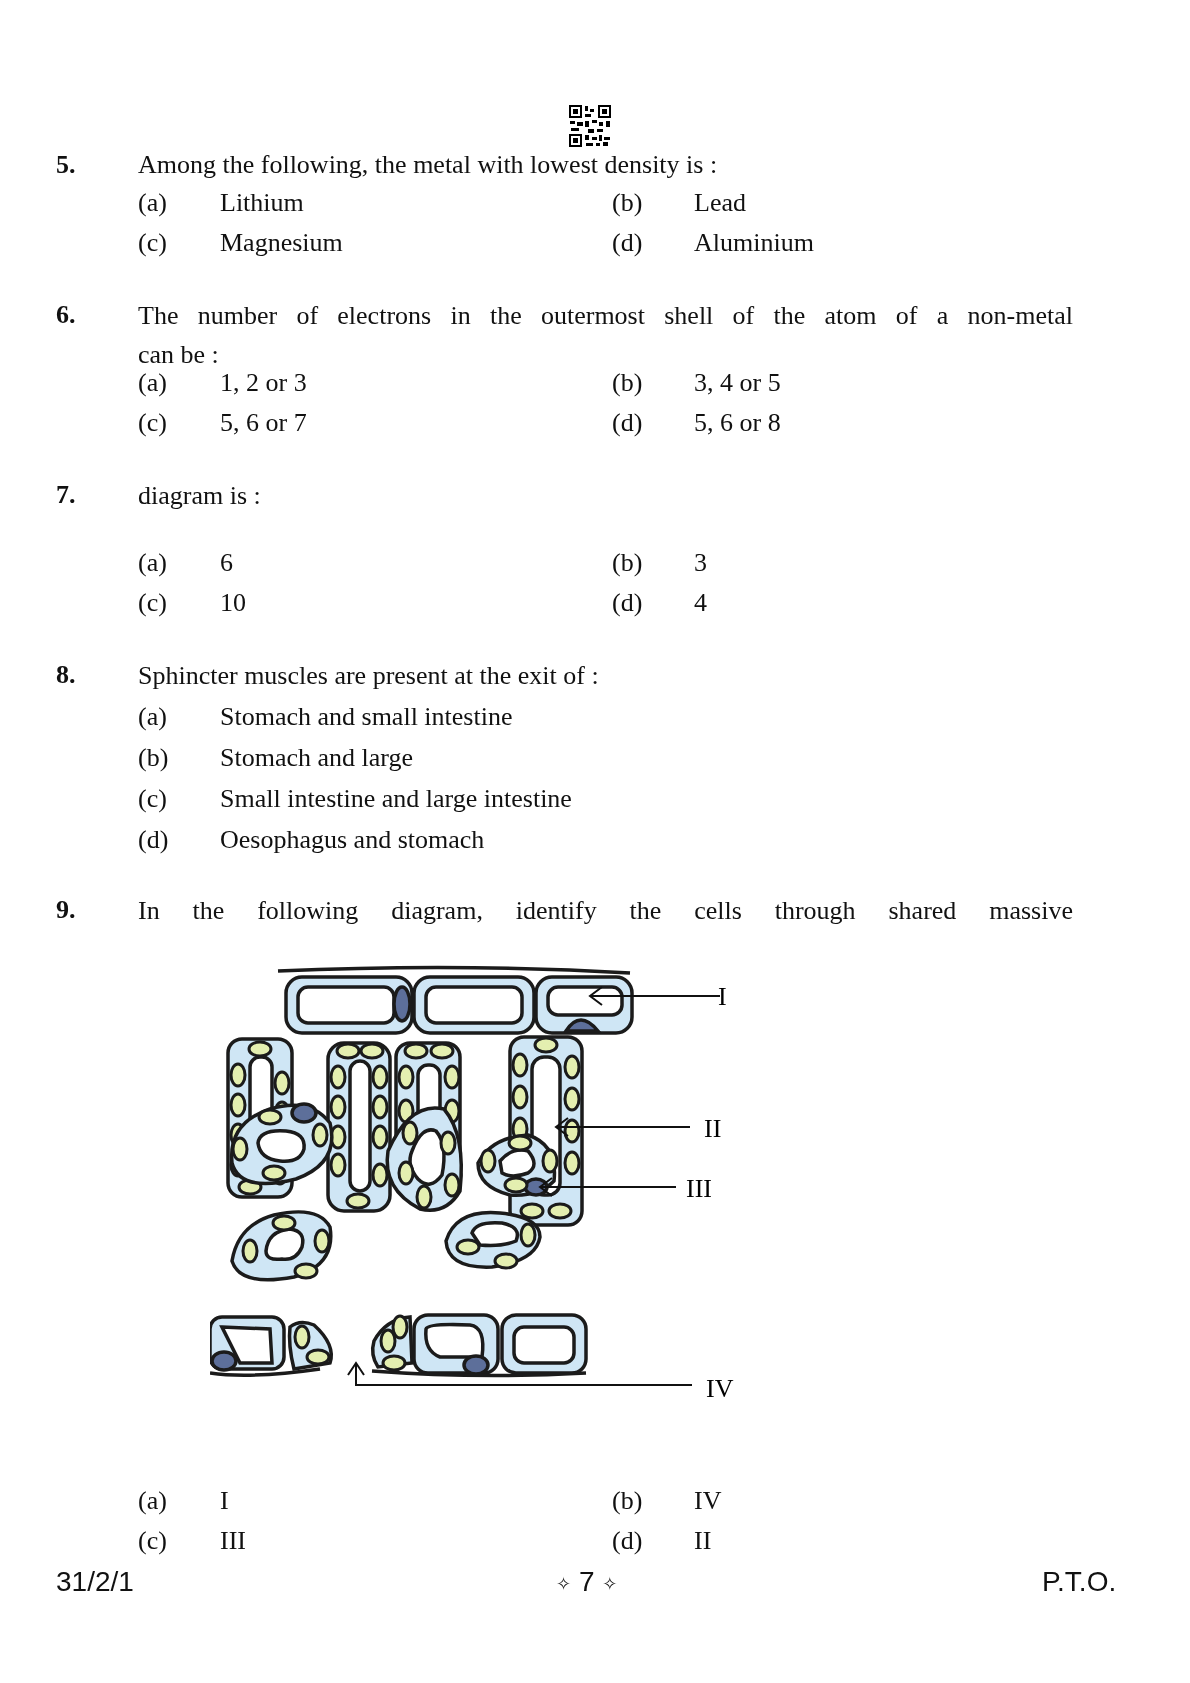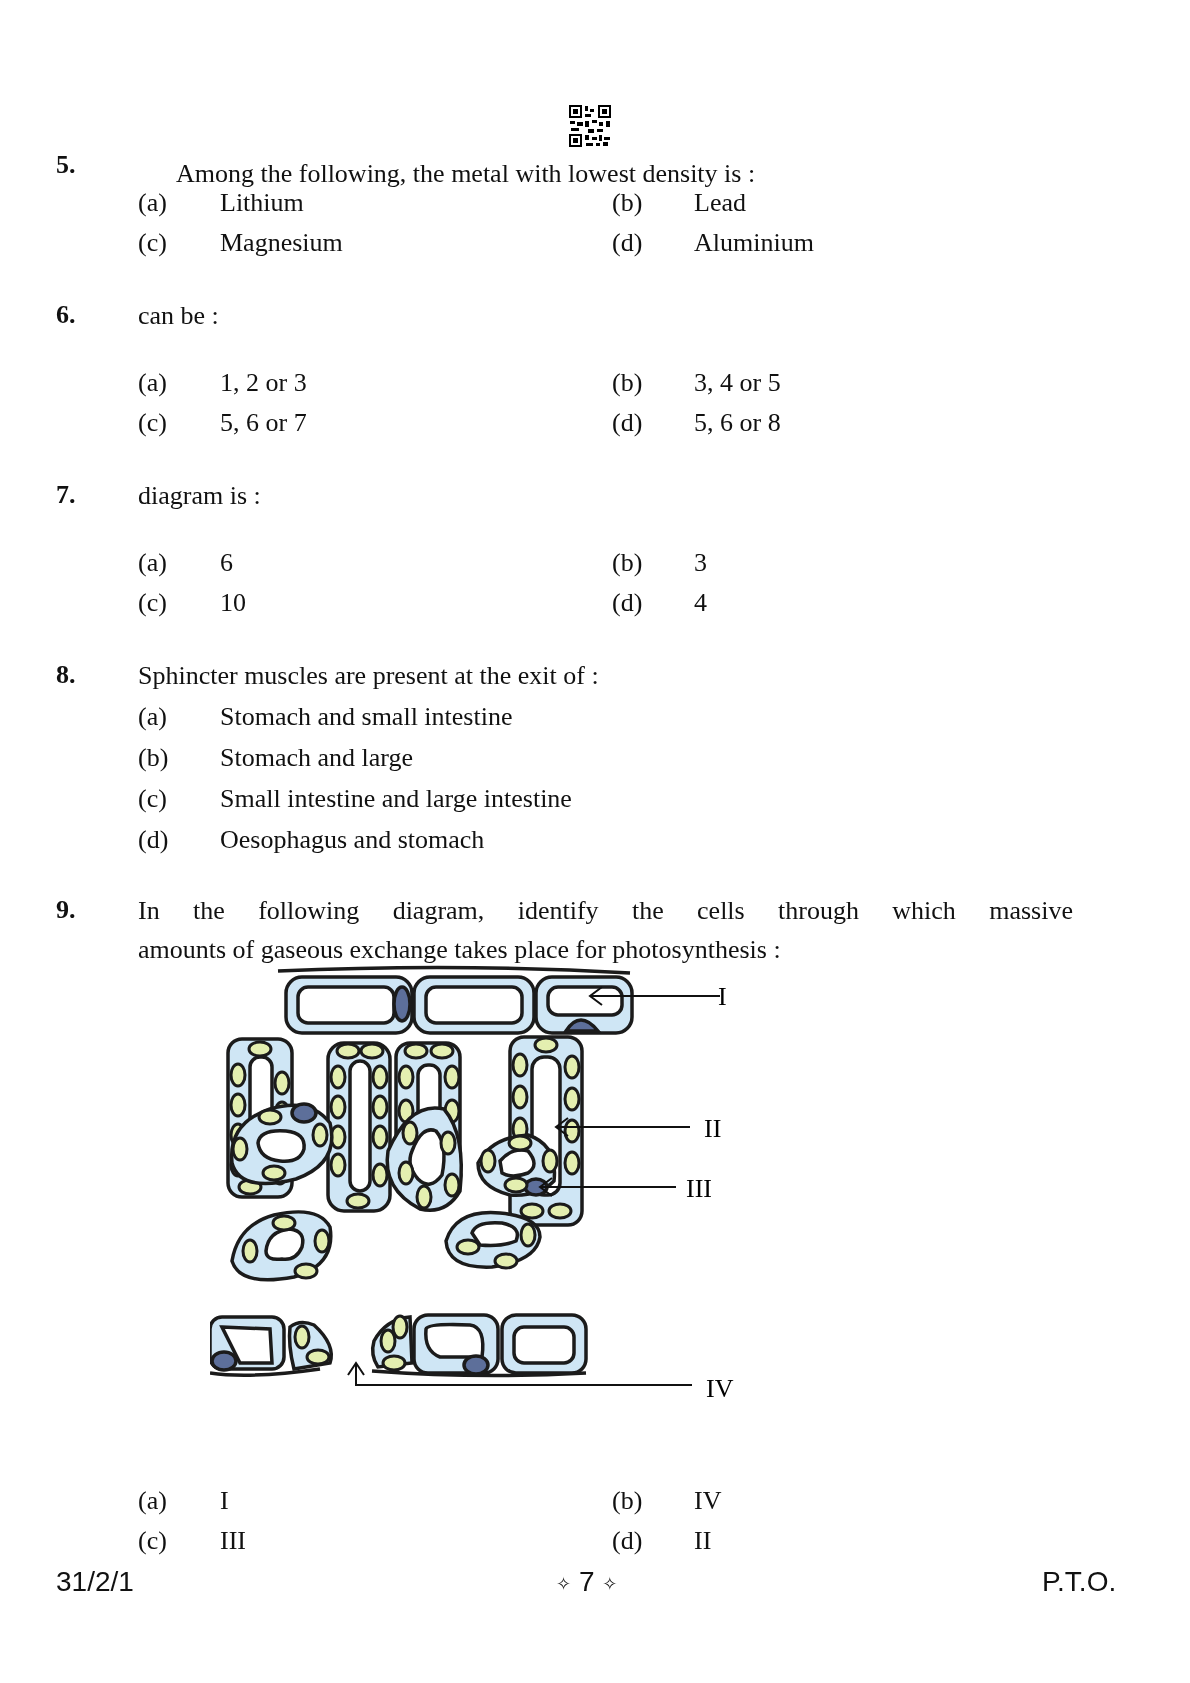--- a/index.html
+++ b/index.html
@@ -46,21 +46,21 @@
     <rect x="24" y="33" width="5" height="3" fill="#000"></rect>
     <rect x="31" y="31" width="3" height="6" fill="#000"></rect>
   <rect x="36" y="33" width="6" height="3" fill="#000"></rect>
     <rect x="18" y="39" width="7" height="3" fill="#000"></rect>
     <rect x="28" y="39" width="4" height="3" fill="#000"></rect>
     <rect x="35" y="38" width="5" height="4" fill="#000"></rect>
 </svg>
 
 <div class="q">
   <span class="qnum" style="top:150px;">5.</span>
-  <span class="qtext" style="top:154px;margin-left:38px;">Among the following, the metal with lowest density is :</span>
+  <span class="qtext" style="top:145px;">Among the following, the metal with lowest density is :</span>
   <div class="opt" style="left:138px; top:188px;">
       <span class="lbl">(a)</span>
       <span class="val">Lithium</span>
     </div>
   <div class="opt" style="left:612px; top:188px;">
       <span class="lbl">(b)</span>
       <span class="val">Lead</span>
     </div>
   <div class="opt" style="left:138px; top:228px;">
       <span class="lbl">(c)</span>
@@ -68,20 +68,21 @@
     </div>
   <div class="opt" style="left:612px; top:228px;">
       <span class="lbl">(d)</span>
       <span class="val">Aluminium</span>
     </div>
 </div>
 
 <div class="q">
   <span class="qnum" style="top:300px;">6.</span>
   <div class="qtext" style="top:296px;">
+    <div style="text-align:justify;text-align-last:justify;">The number of electrons in the outermost shell of the atom of a non-metal</div>
     <div>can be :</div>
   </div>
   <div class="opt" style="left:138px; top:368px;">
       <span class="lbl">(a)</span>
       <span class="val">1, 2 or 3</span>
     </div>
   <div class="opt" style="left:612px; top:368px;">
       <span class="lbl">(b)</span>
       <span class="val">3, 4 or 5</span>
     </div>
@@ -135,22 +136,21 @@
     </div>
   <div class="opt" style="left:138px; top:825px;">
       <span class="lbl">(d)</span>
       <span class="val">Oesophagus and stomach</span>
     </div>
 </div>
 
 <div class="q">
   <span class="qnum" style="top:895px;">9.</span>
   <div class="qtext" style="top:891px;">
-    <div style="text-align:justify;text-align-last:justify;">In the following diagram, identify the cells through which massive</div>
-    <div>amounts of gaseous exchange takes place for photosynthesis :</div>
+    <div style="text-align:justify;text-align-last:justify;">In the following diagram, identify the cells through shared massive</div>
   </div>
 </div>
 
 <svg class="diagram" viewBox="0 0 600 485">
   <defs>
     <g id="chl">
         <ellipse rx="7" ry="11" fill="#e4efb0" stroke="#1b1b1b" stroke-width="3"></ellipse>
       </g>
     <g id="chlh">
         <ellipse rx="11" ry="7" fill="#e4efb0" stroke="#1b1b1b" stroke-width="3"></ellipse>

